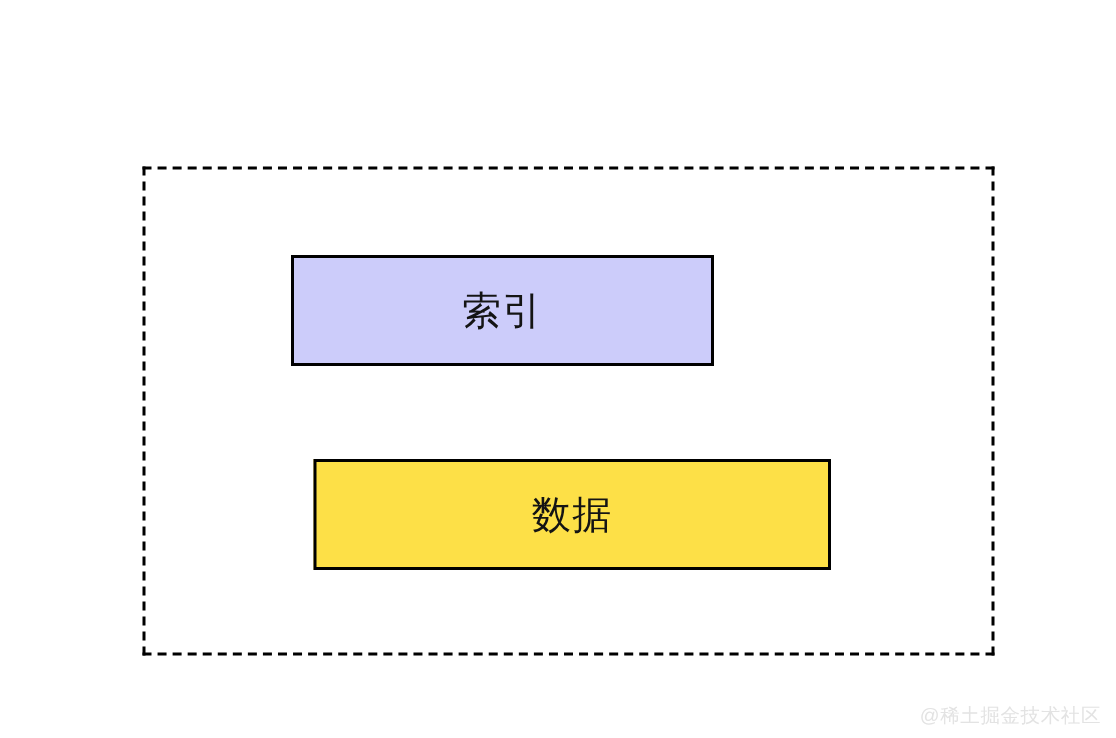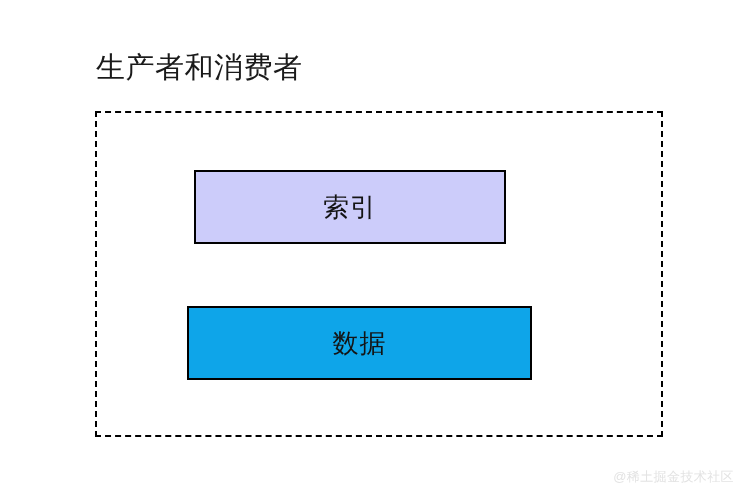--- a/index.html
+++ b/index.html
@@ -60,30 +60,30 @@
     line-height: 30px;
     color: #141414;
     font-weight: 400;
     letter-spacing: 1px;
     white-space: nowrap;
   }
 
   #box-index {
     left: 97px;
     top: 57px;
-    width: 312px;
+    width: 282px;
     height: 74px;
     background: #ccccfa;
   }
   #box-data {
-    left: 90px;
+    left: 112px;
     top: 193px;
     width: 345px;
     height: 74px;
-    background: #0ea5e9;
+    background: #fde047;
   }
 
   
   #watermark {
     position: absolute;
     right: 10px;
     bottom: 7px;
     font-size: 13px;
     line-height: 17px;
     color: #e3e3e3;
@@ -91,21 +91,20 @@
     white-space: nowrap;
     user-select: none;
     text-align: right;
   }
 </style>
 </head>
 <body>
 
 <div id="canvas">
 
-  <div id="diagram-title">生产者和消费者</div>
 
   <div id="outer-container">
 
     <div class="node-box" id="box-index">
       <span class="node-label">索引</span>
     </div>
 
     <div class="node-box" id="box-data">
       <span class="node-label">数据</span>
     </div>

